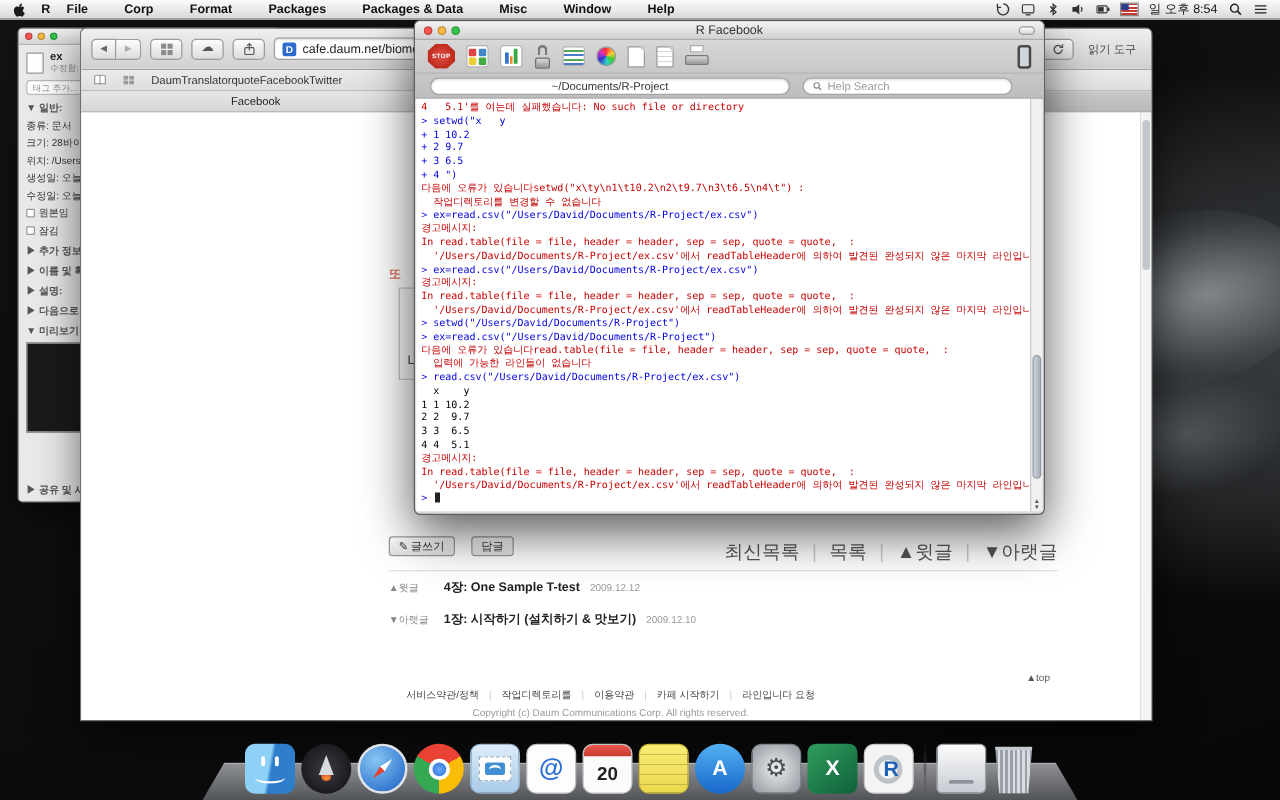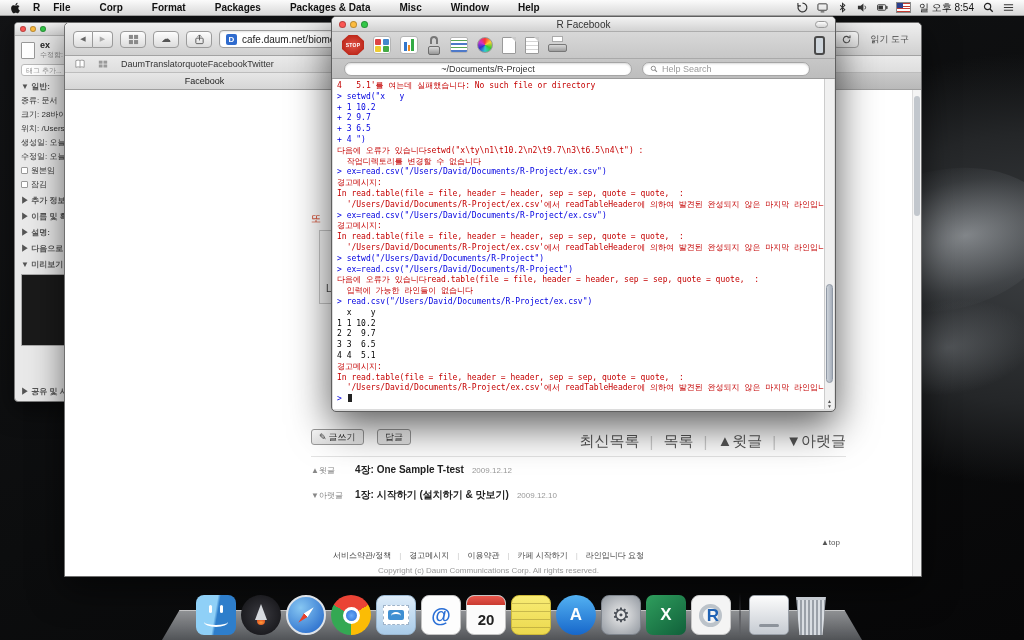--- a/index.html
+++ b/index.html
@@ -413,21 +413,21 @@
         <div class="pn-row">
           <span class="pn-label">▼아랫글</span>
           <span class="pn-title">1장: 시작하기 (설치하기 &amp; 맛보기)</span>
           <span class="pn-date">2009.12.10</span>
         </div>
       </div>
       <span class="top-link">▲top</span>
       <div class="pg-footer">
           <span class="f-link">서비스약관/정책</span>
           <span class="sep">|</span>
-          <span class="f-link">경고메시지</span>
+          <span class="f-link">작업디렉토리를</span>
           <span class="sep">|</span>
           <span class="f-link">이용약관</span>
           <span class="sep">|</span>
           <span class="f-link">카페 시작하기</span>
           <span class="sep">|</span>
           <span class="f-link">라인입니다 요청</span>
         </div>
       <div class="pg-copy">Copyright (c) Daum Communications Corp. All rights reserved.</div>
     </div>
     <div class="b-scroll">

